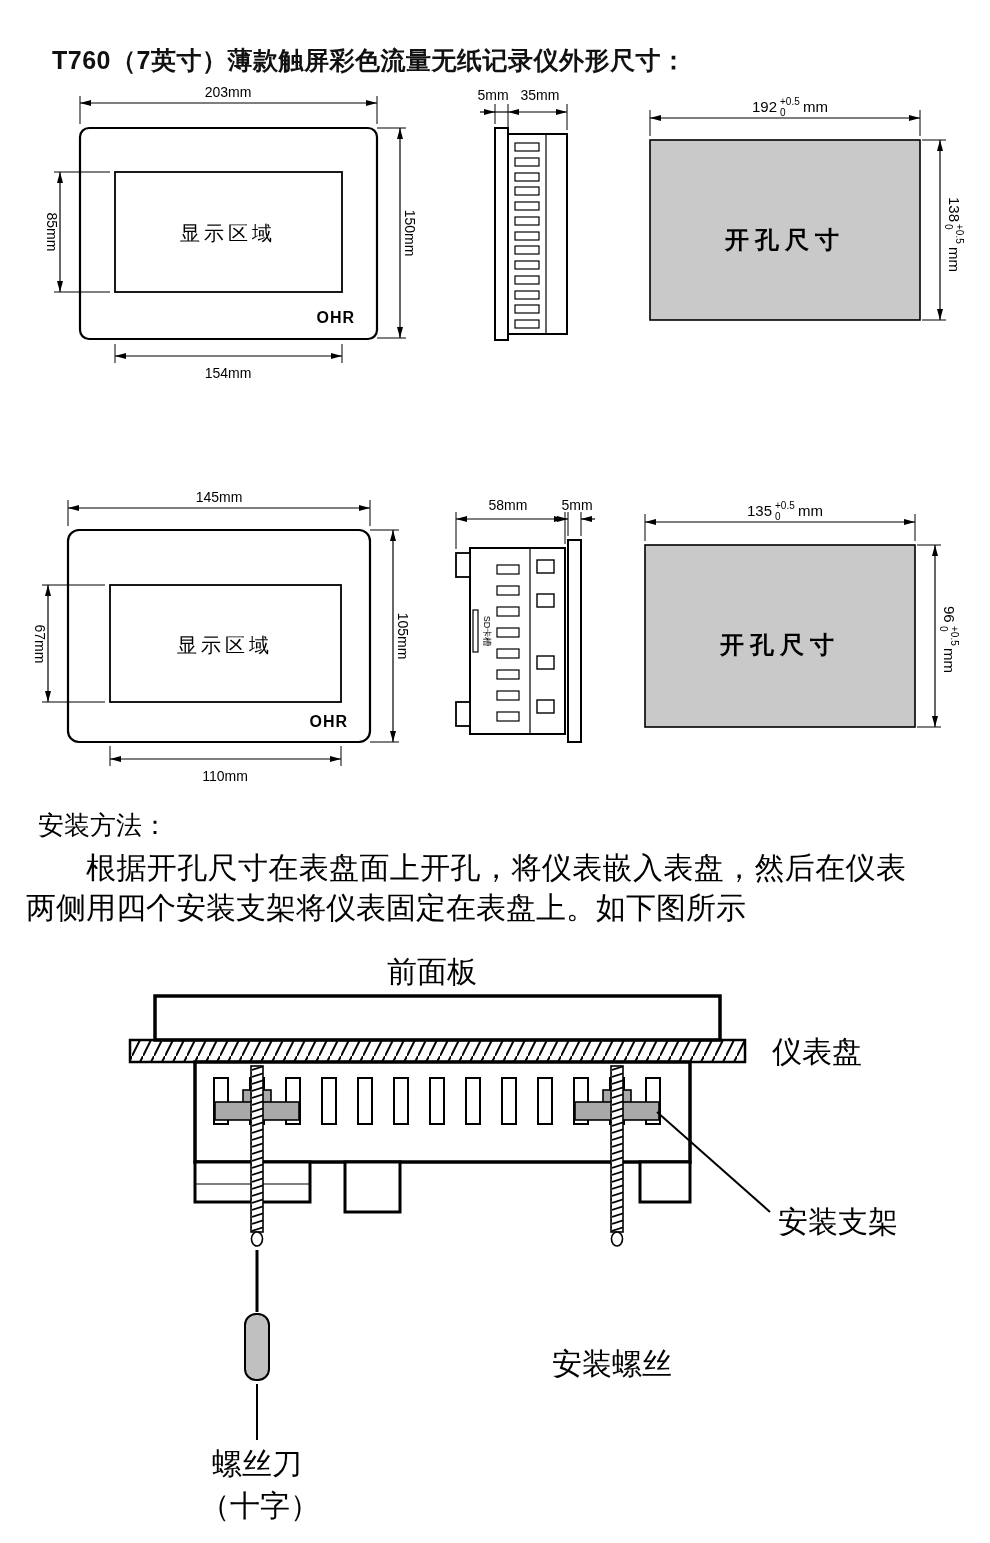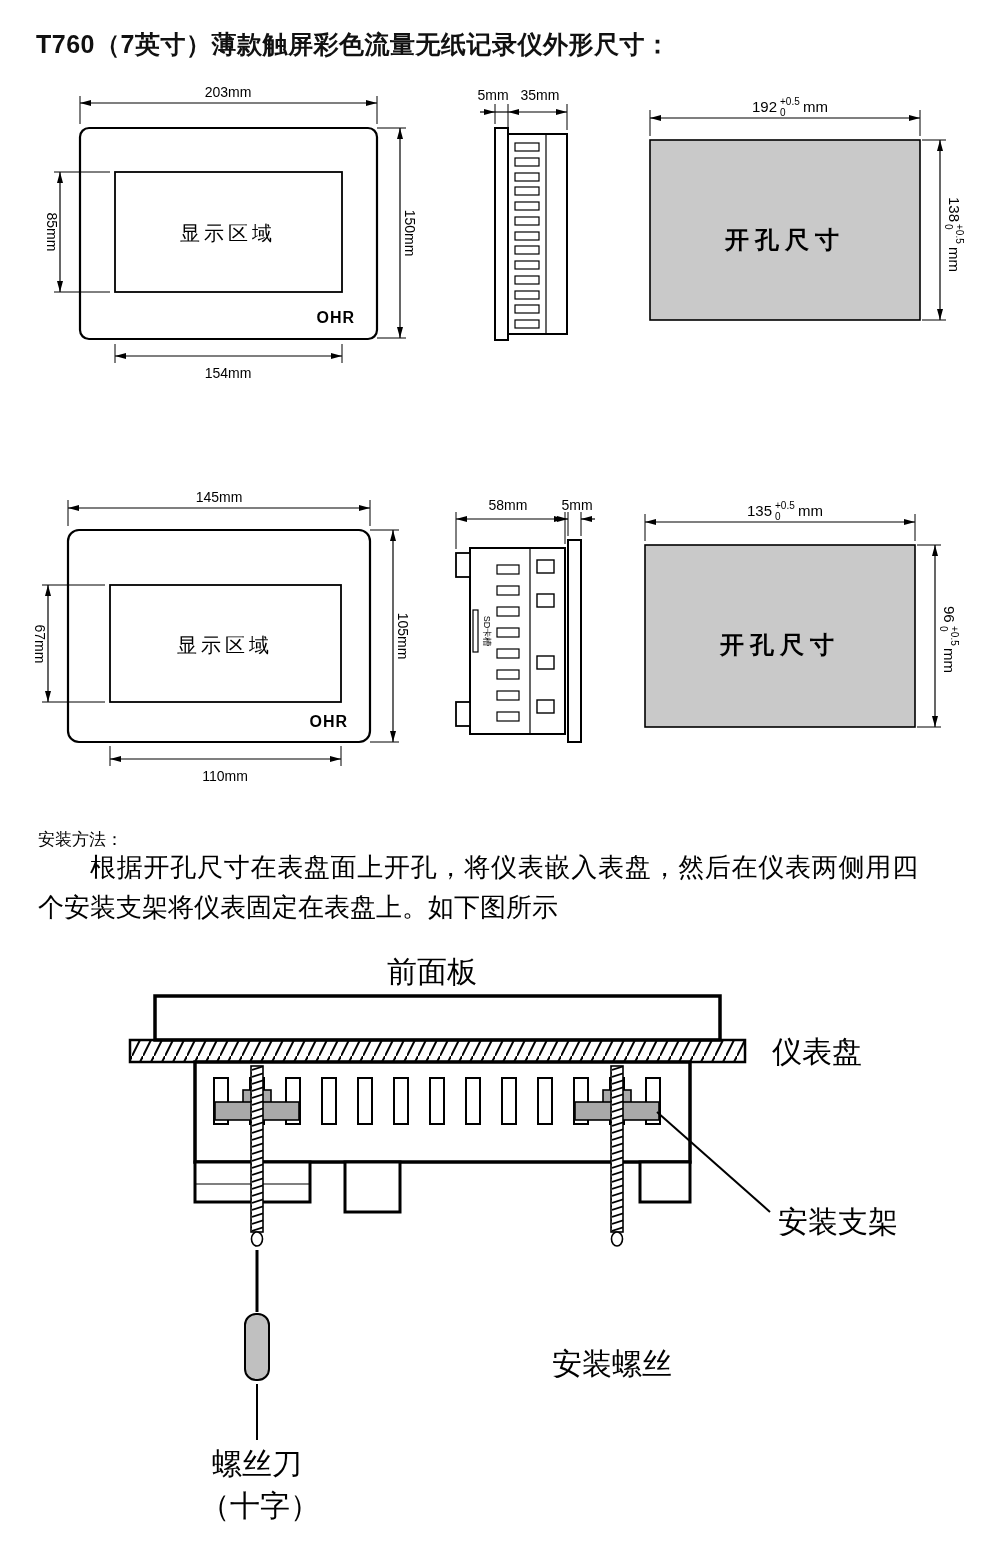--- a/index.html
+++ b/index.html
@@ -1,21 +1,21 @@
 <!DOCTYPE html>
 <html><head>
 <meta charset="utf-8">
 <style>
   html,body{margin:0;padding:0;background:#fff;}
   .page{position:relative;width:990px;height:1543px;background:#fff;overflow:hidden;
         font-family:"Liberation Serif",serif;color:#000;}
-  .sec-title{position:absolute;left:36px;margin:0;font-family:"Liberation Sans",sans-serif;
+  .sec-title{position:absolute;left:36px;margin:16px;font-family:"Liberation Sans",sans-serif;
              font-weight:bold;font-size:25px;letter-spacing:.5px;color:#111;white-space:nowrap;}
-  .install-heading{position:absolute;left:38px;font-size:17px;margin-top:20px;}
-  .install-body{position:absolute;left:38px;width:880px;font-size:26px;line-height:40px;
+  .install-heading{position:absolute;left:38px;font-size:26px;}
+  .install-body{position:absolute;left:26px;width:880px;font-size:30px;line-height:40px;
                 text-indent:2em;text-align:justify;}
   svg{position:absolute;left:0;top:0;}
   svg text{fill:#000;font-family:"Liberation Serif",serif;}
   .dim{font-family:"Liberation Sans",sans-serif;font-size:14px;}
   .dimb{font-family:"Liberation Sans",sans-serif;font-size:15px;}
   .dims{font-family:"Liberation Sans",sans-serif;font-size:10px;}
   .cn{font-size:20px;letter-spacing:4px;}
   .cnb{font-size:24px;font-weight:bold;letter-spacing:6px;}
   .ohr{font-family:"Liberation Sans",sans-serif;font-weight:bold;font-size:16px;letter-spacing:1px;}
   .lbl{font-size:30px;}

